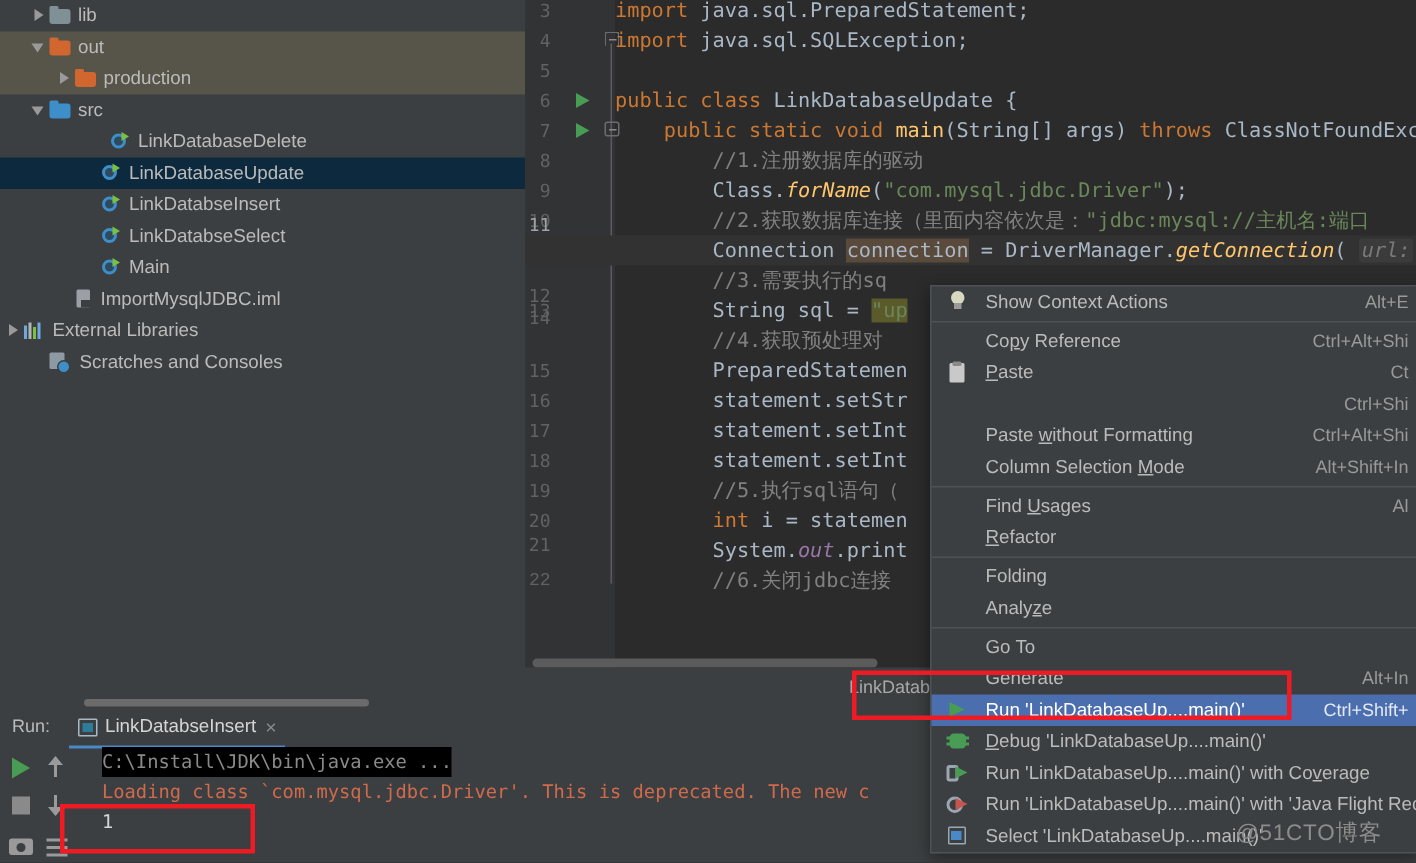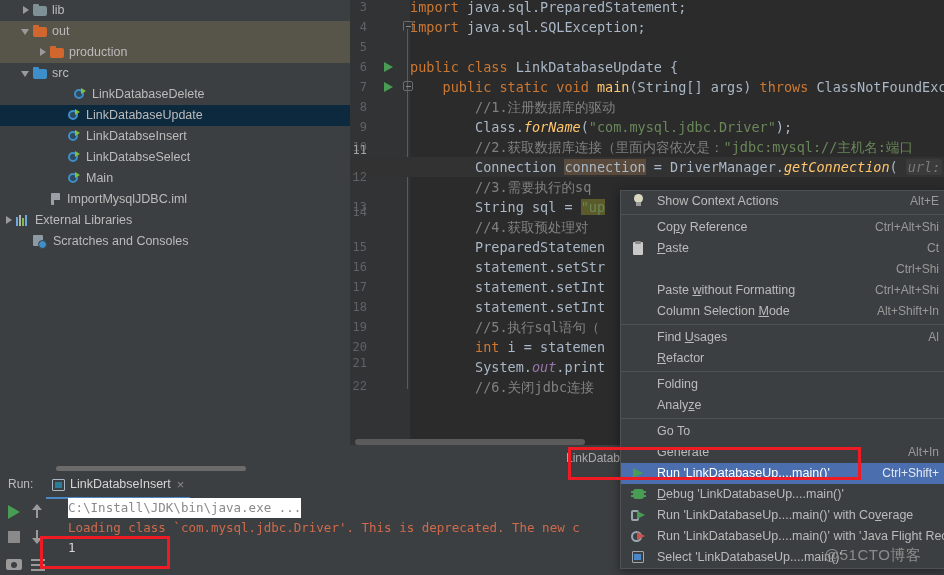--- a/index.html
+++ b/index.html
@@ -151,21 +151,21 @@
   .tb.up::before{content:"";position:absolute;left:10px;top:6px;width:2px;height:13px;background:#9a9a9a;}
   .tb.up::after{content:"";position:absolute;left:6px;top:5px;width:0;height:0;border-left:5px solid transparent;border-right:5px solid transparent;border-bottom:6px solid #9a9a9a;}
   .tb.down::before{content:"";position:absolute;left:10px;top:5px;width:2px;height:13px;background:#9a9a9a;}
   .tb.down::after{content:"";position:absolute;left:6px;top:13px;width:0;height:0;border-left:5px solid transparent;border-right:5px solid transparent;border-top:6px solid #9a9a9a;}
   .tb.wrap::before{content:"";position:absolute;left:5px;top:8px;width:14px;height:2px;background:#9a9a9a;box-shadow:0 5px 0 #9a9a9a, 0 10px 0 #9a9a9a;}
   #console{
     position:absolute;left:56px;top:26px;right:0;height:78px;
     font-family:"DejaVu Sans Mono", monospace;font-size:12.5px;
   }
   .con-line{position:absolute;left:12px;height:20px;line-height:20px;white-space:pre;}
-  .con-grey{color:#8a8a8a;background:#ffffff;text-align:center;}
+  .con-grey{color:#8a8a8a;background:#000000;text-align:center;}
   .con-red{color:#cf6a4c;}
   .con-white{color:#d6d6d6;}
   #con-scroll{position:absolute;left:56px;top:466px;width:190px;height:5px;background:#6b6b6b;border-radius:3px;}
 
   
   #ctx-menu{
     position:absolute;left:620px;top:190px;width:324px;
     background:#3c3f41;border:1px solid #4f5254;
     box-shadow:0 3px 10px rgba(0,0,0,.45);
     font-size:12.5px;
@@ -244,21 +244,21 @@
         <div class="lnum" style="top: 77px;">7</div>
         <div class="run-marker" style="top: 77px;"></div>
         <div class="fold" style="top: 77px;">
           <span></span>
         </div>
         <div class="lnum" style="top: 97px;">8</div>
         <div class="lnum" style="top: 117px;">9</div>
         <div class="lnum" style="top: 137px;">10</div>
         <div style="position: absolute; left: 0px; right: 0px; height: 20px; background: rgb(50, 50, 50); top: 157px;"></div>
         <div class="lnum current" style="top: 140px;">11</div>
-        <div class="lnum" style="top: 168px; font-family: Liberation Mono, monospace;">12</div>
+        <div class="lnum" style="top: 187px;">12</div>
         <div class="lnum" style="top: 197px;">13</div>
         <div class="lnum" style="top: 202px;">14</div>
         <div class="lnum" style="top: 237px;">15</div>
         <div class="lnum" style="top: 257px;">16</div>
         <div class="lnum" style="top: 277px;">17</div>
         <div class="lnum" style="top: 297px;">18</div>
         <div class="lnum" style="top: 317px;">19</div>
         <div class="lnum" style="top: 337px;">20</div>
         <div class="lnum" style="top: 353px;">21</div>
         <div class="lnum" style="top: 377px; font-family: Liberation Mono, monospace;">22</div>

